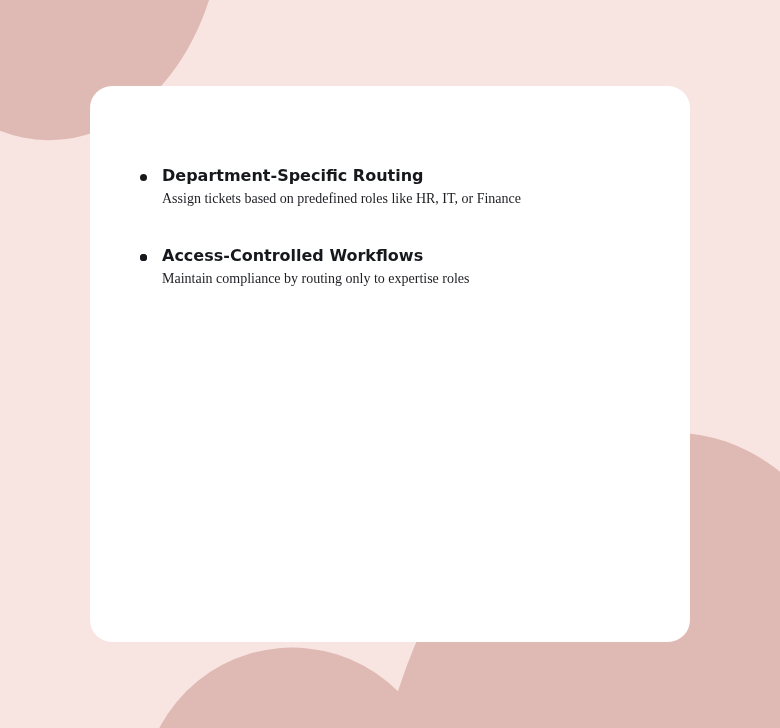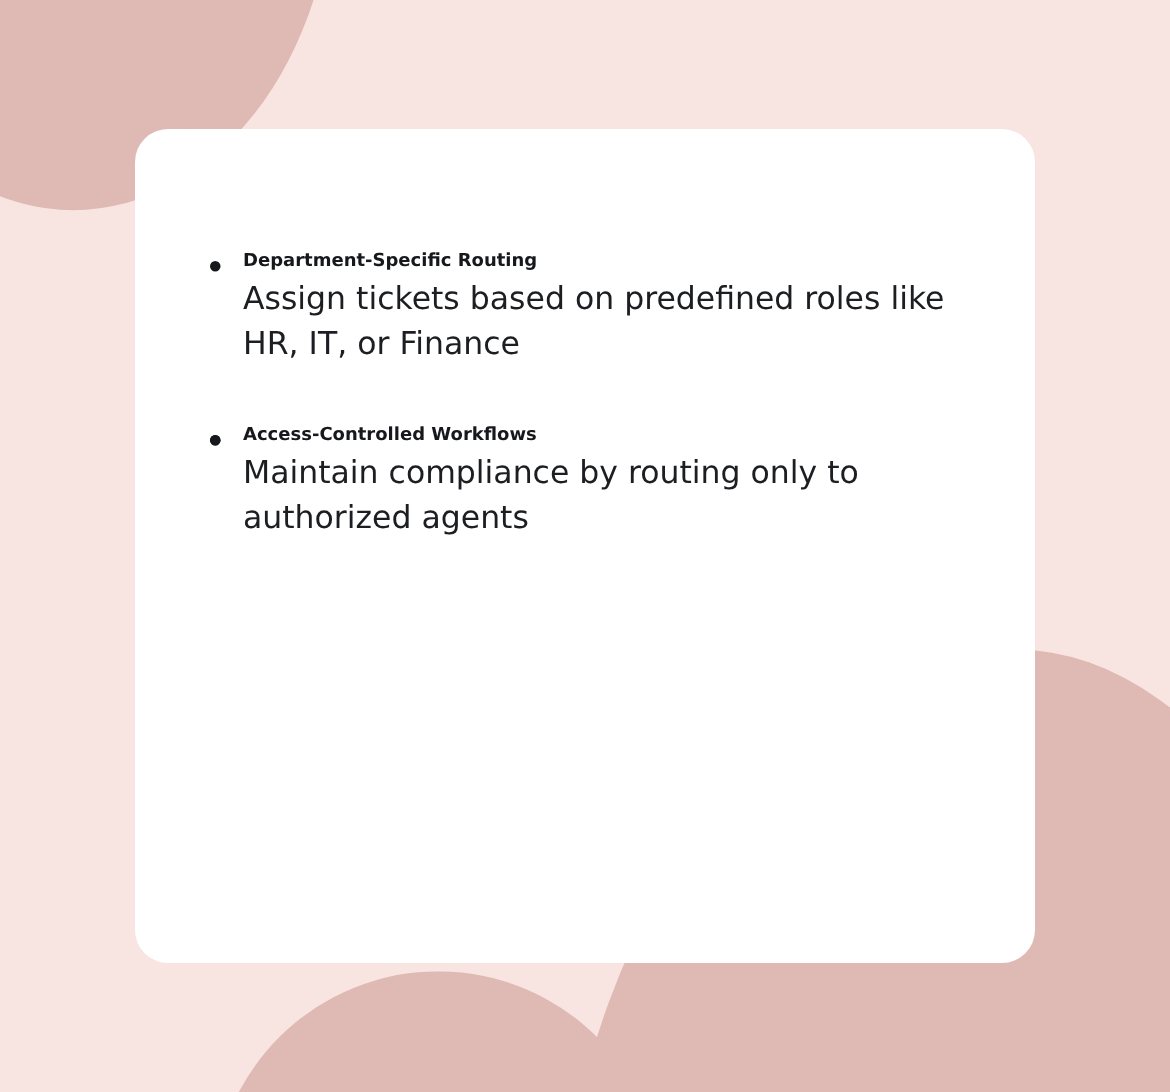--- a/index.html
+++ b/index.html
@@ -101,34 +101,35 @@
     position: absolute;
     left: 10px;
     top: 8px;
     width: 7px;
     height: 7px;
     background: #16181c;
     border-radius: 50%;
   }
 
   .bullet-heading {
-    font-size: 12px;
+    font-size: 16px;
     font-weight: bold;
     color: #16181c;
     line-height: 1.25;
     margin: 0;
   }
 
   .bullet-desc {
-    font-size: 21px;
+    font-size: 14px;
     font-weight: normal;
     color: #1c1e22;
     line-height: 1.45;
     margin: 3px 0 0 0;
     max-width: 470px;
+    font-family: Liberation Serif, serif;
   }
 </style>
 </head>
 <body>
 
 <div id="slide">
 
   <div class="blob blob-top-left"></div>
   <div class="blob blob-top-left2"></div>
   <div class="blob blob-bottom-right"></div>
@@ -145,18 +146,18 @@
         <p class="bullet-desc">Assign tickets based on predefined roles like HR, IT, or Finance</p>
       </li>
 
       <li class="bullet-item">
         <span class="bullet-dot"></span>
       </li>
 
       <li class="bullet-item">
         <span class="bullet-dot"></span>
         <p class="bullet-heading">Access-Controlled Workflows</p>
-        <p class="bullet-desc">Maintain compliance by routing only to authorized agents</p>
+        <p class="bullet-desc">Maintain compliance by routing only to expertise roles</p>
       </li>
 
     </ul>
   </div>
 </div>
 
 </body></html>

